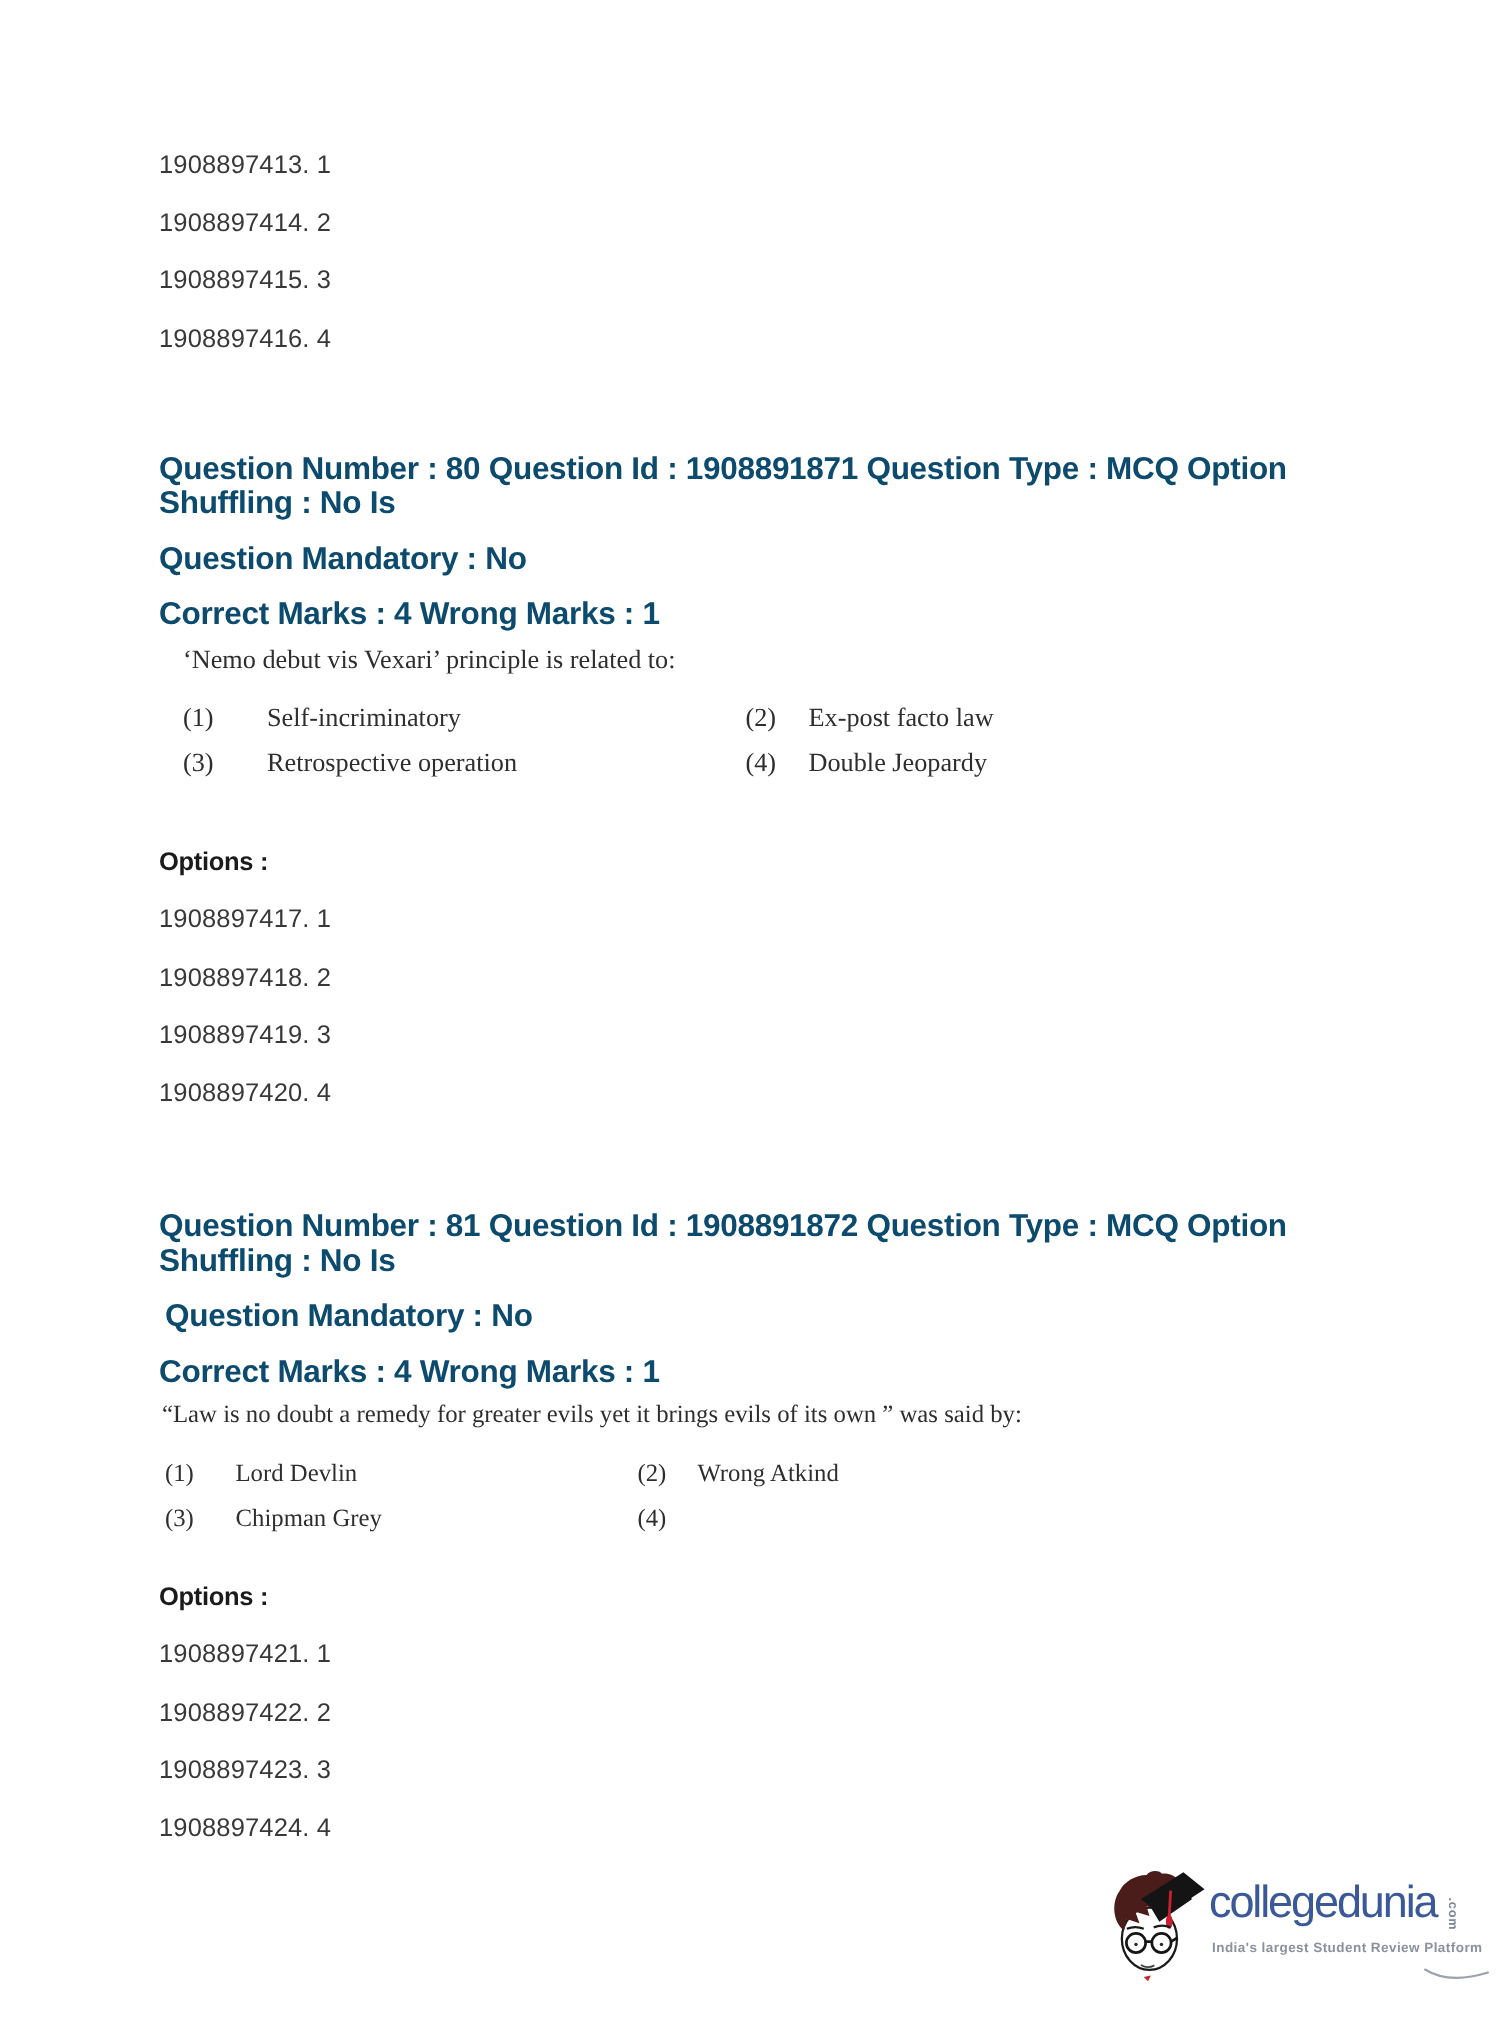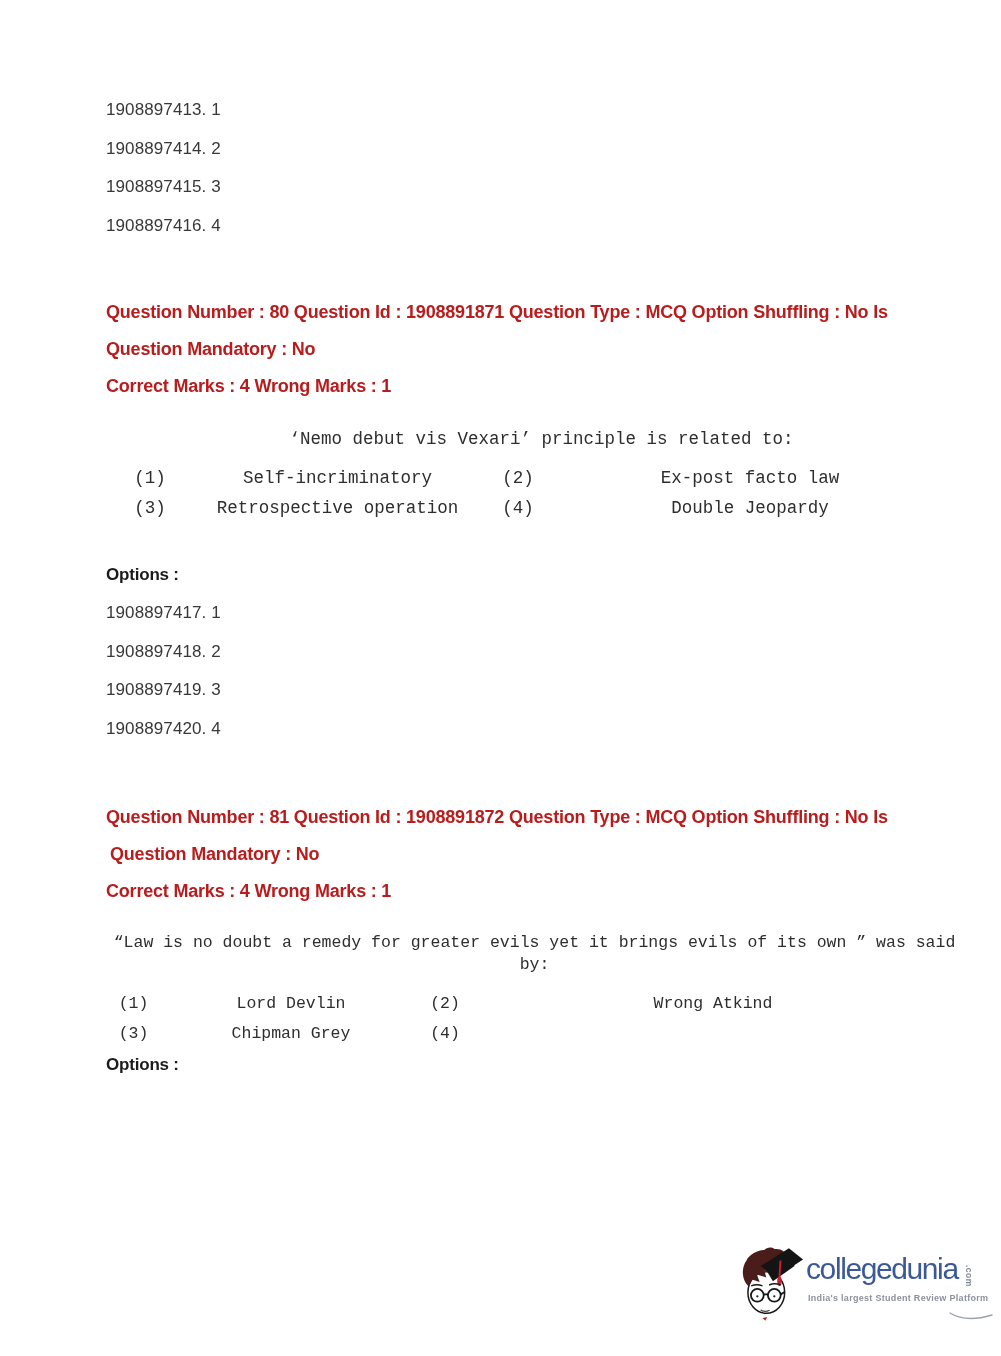--- a/index.html
+++ b/index.html
@@ -21,30 +21,30 @@
     line-height:20px;
     margin-bottom:18.5px;
     color:#383838;
     letter-spacing:0.1px;
   }
 
   
   .q-header { position:absolute; left:106px; right:60px; }
   .q-header .h-line {
     font-weight:700;
-    font-size:18px;
+    font-size:21px;
     line-height:23px;
     margin-bottom:14px;
-    color:#b91c1c;
+    color:#0c4a6e;
     letter-spacing:-0.2px;
   }
   .q-header .h-line.indent-sm { margin-left:4px; }
 
   
-  .q-body { position:absolute; left:106px; right:40px; font-family:Liberation Mono, monospace; color:#2e2e2e;text-align:center; }
+  .q-body { position:absolute; left:106px; right:40px; font-family:Liberation Serif, serif; color:#2e2e2e; }
   .q-body .q-text { margin-bottom:16px; }
   .qbody-80 .q-text { font-size:17.5px; line-height:23px; padding-left:16px; }
   .qbody-81 .q-text { font-size:16.5px; line-height:22px; padding-left:2px; }
   .choice-row { display:grid; line-height:23px; margin-bottom:7px; }
   .qbody-80 .choice-row { grid-template-columns:56px 319px 42px 1fr; padding-left:16px; font-size:17.5px; }
   .qbody-81 .choice-row { grid-template-columns:47px 268px 40px 1fr; padding-left:4px; font-size:16.5px; }
 
   
   .options-label {
     position:absolute; left:106px;
@@ -131,20 +131,26 @@
     </div>
     <div class="choice-row">
       <span>(3)</span>
       <span>Chipman Grey</span>
       <span>(4)</span>
     </div>
   </div>
 
   <div class="options-label" style="top:1055px;">Options :</div>
 
+  <div class="id-list" style="top:1093px;">
+    <div class="id-line">1908897421. 1</div>
+    <div class="id-line">1908897422. 2</div>
+    <div class="id-line">1908897423. 3</div>
+    <div class="id-line">1908897424. 4</div>
+  </div>
 
   <div class="logo">
     <svg class="mascot" viewBox="0 0 70 86">
 
       <ellipse cx="30" cy="52" rx="19.5" ry="22" fill="#ffffff" stroke="#1a1a1a" stroke-width="1.6"></ellipse>
 
       <path d="M12,46 C4,40 3,26 9,18 C12,12 20,7 28,7 C30,4 36,3 39,6 C45,5 51,9 52,14
                L46,16 L50,20 L42,22 L45,27 L36,26 L38,32 L28,29 L30,36 L20,33 L23,41 L14,38 Z" fill="#4a1d1b"></path>
 
       <path d="M24,24 L54,5 L69,17 L40,36 Z" fill="#141414"></path>

